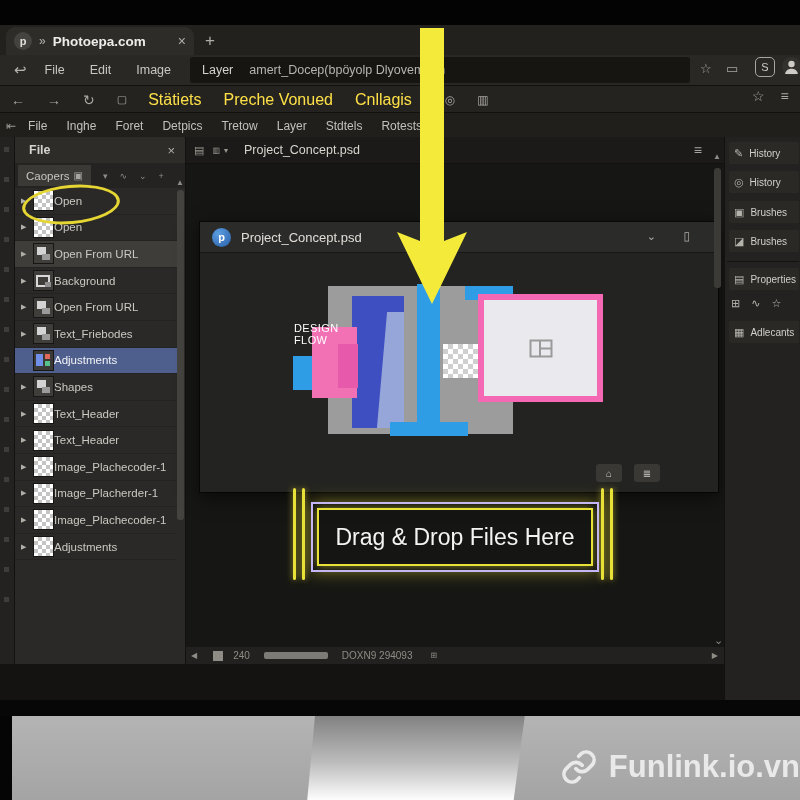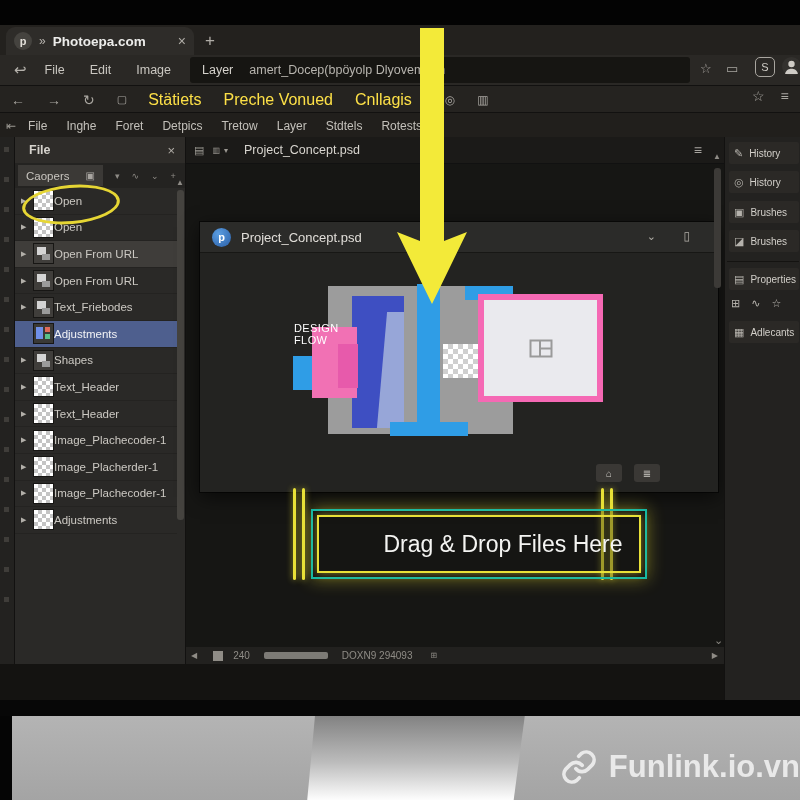--- a/index.html
+++ b/index.html
@@ -47,21 +47,21 @@
   .leftstrip{left:0;top:137px;width:14px;height:527px;background:#232220;border-right:1px solid #121110;}
   .leftstrip .marks{position:absolute;left:4px;top:10px;width:5px;height:480px;opacity:.55;
       background:repeating-linear-gradient(180deg,#56534e 0 5px,transparent 5px 30px);}
 
   .leftpanel{left:15px;top:137px;width:170px;height:527px;background:#2a2927;border-right:1px solid #121110;}
   .lp-header{position:absolute;left:0;top:0;width:100%;height:26px;background:#2e2c29;display:flex;
              align-items:center;border-bottom:1px solid #191816;}
   .lp-title{font-size:12.5px;color:#d6d3cd;margin-left:14px;font-weight:bold;}
   .lp-close{margin-left:auto;margin-right:10px;color:#b0ada7;font-size:13px;}
   .lp-sub{position:absolute;left:0;top:26px;width:100%;height:25px;background:#242321;display:flex;align-items:center;}
-  .lp-chip{background:#3b3936;height:21px;display:flex;align-items:center;gap:16px;padding:0 8px;margin-left:3px;}
+  .lp-chip{background:#3b3936;height:21px;display:flex;align-items:center;gap:4px;padding:0 8px;margin-left:3px;}
   .lp-chip .t{font-size:11.5px;color:#c8c5bf;}
   .lp-chip .g{font-size:10px;color:#a8a5a0;}
   .lp-sub .g2{font-size:9px;color:#8e8b86;margin-left:12px;}
   .layerlist{position:absolute;left:0;top:51px;width:162px;}
   .layer-row{height:26.6px;display:flex;align-items:center;box-sizing:border-box;border-bottom:1px solid #242321;
              padding-left:6px;}
   .layer-row .expander{width:12px;font-size:7px;color:#b2afa9;flex:0 0 auto;}
   .thumb{width:19px;height:19px;border:1px solid #171614;flex:0 0 auto;}
   .layer-label{font-size:11.5px;color:#ccc9c3;white-space:nowrap;}
   .row-alt{background:#3f3d3a;}
@@ -112,23 +112,23 @@
   .aw-text{font-size:11px;font-weight:normal;color:#fff;line-height:12px;letter-spacing:.4px;z-index:10;}
   .aw-checker{background:#fff;
      background-image:linear-gradient(45deg,#cfcfcf 25%,transparent 25% 75%,#cfcfcf 75%),
                       linear-gradient(45deg,#cfcfcf 25%,transparent 25% 75%,#cfcfcf 75%);
      background-size:10px 10px;background-position:0 0,5px 5px;}
 
   
   .neonwrap{left:293px;top:486px;width:320px;height:96px;z-index:30;}
   .neon-line{position:absolute;top:2px;width:3px;height:92px;background:#e8e138;border-radius:2px;
              box-shadow:0 0 6px rgba(232,225,56,.7);}
-  .neon-box{position:absolute;left:18px;top:23px;width:284px;height:66px;border:2px solid #14b8a6;
+  .neon-box{position:absolute;left:18px;top:16px;width:284px;height:66px;border:2px solid #c4b5fd;
             box-shadow:0 0 16px rgba(232,225,56,.45);background:rgba(20,20,16,.35);
-            display:flex;align-items:center;justify-content:center;padding-left:48px;}
+            display:flex;align-items:center;justify-content:center;}
   .neon-box::after{content:"";position:absolute;inset:4px;border:2px solid #e8e138;
                    box-shadow:0 0 8px rgba(232,225,56,.5);}
   .neon-text{font-size:23px;color:#f4f4f2;z-index:2;}
 
   
   .statusbar{left:186px;top:647px;width:538px;height:17px;background:#22211f;display:flex;
              align-items:center;font-size:10px;color:#8f8c86;}
   .statusbar .sq{width:10px;height:10px;background:#8f8c86;margin:0 10px 0 16px;}
   .statusbar .track{width:64px;height:7px;background:#7d7b76;border-radius:2px;margin:0 14px;}
   .statusbar .g-left{margin-left:5px;font-size:8px;}
@@ -257,20 +257,25 @@
       </div>
       <div class="layer-row">
         <span class="expander">▶</span>
         <span class="thumb thumb-checker"></span>
         <span class="layer-label">Open</span>
       </div>
       <div class="layer-row row-alt">
         <span class="expander">▶</span>
         <span class="thumb thumb-shapes"></span>
         <span class="layer-label">Open From URL</span>
+      </div>
+      <div class="layer-row">
+        <span class="expander">▶</span>
+        <span class="thumb thumb-frame"></span>
+        <span class="layer-label">Background</span>
       </div>
       <div class="layer-row">
         <span class="expander">▶</span>
         <span class="thumb thumb-shapes"></span>
         <span class="layer-label">Open From URL</span>
       </div>
       <div class="layer-row">
         <span class="expander">▶</span>
         <span class="thumb thumb-shapes"></span>
         <span class="layer-label">Text_Friebodes</span>

